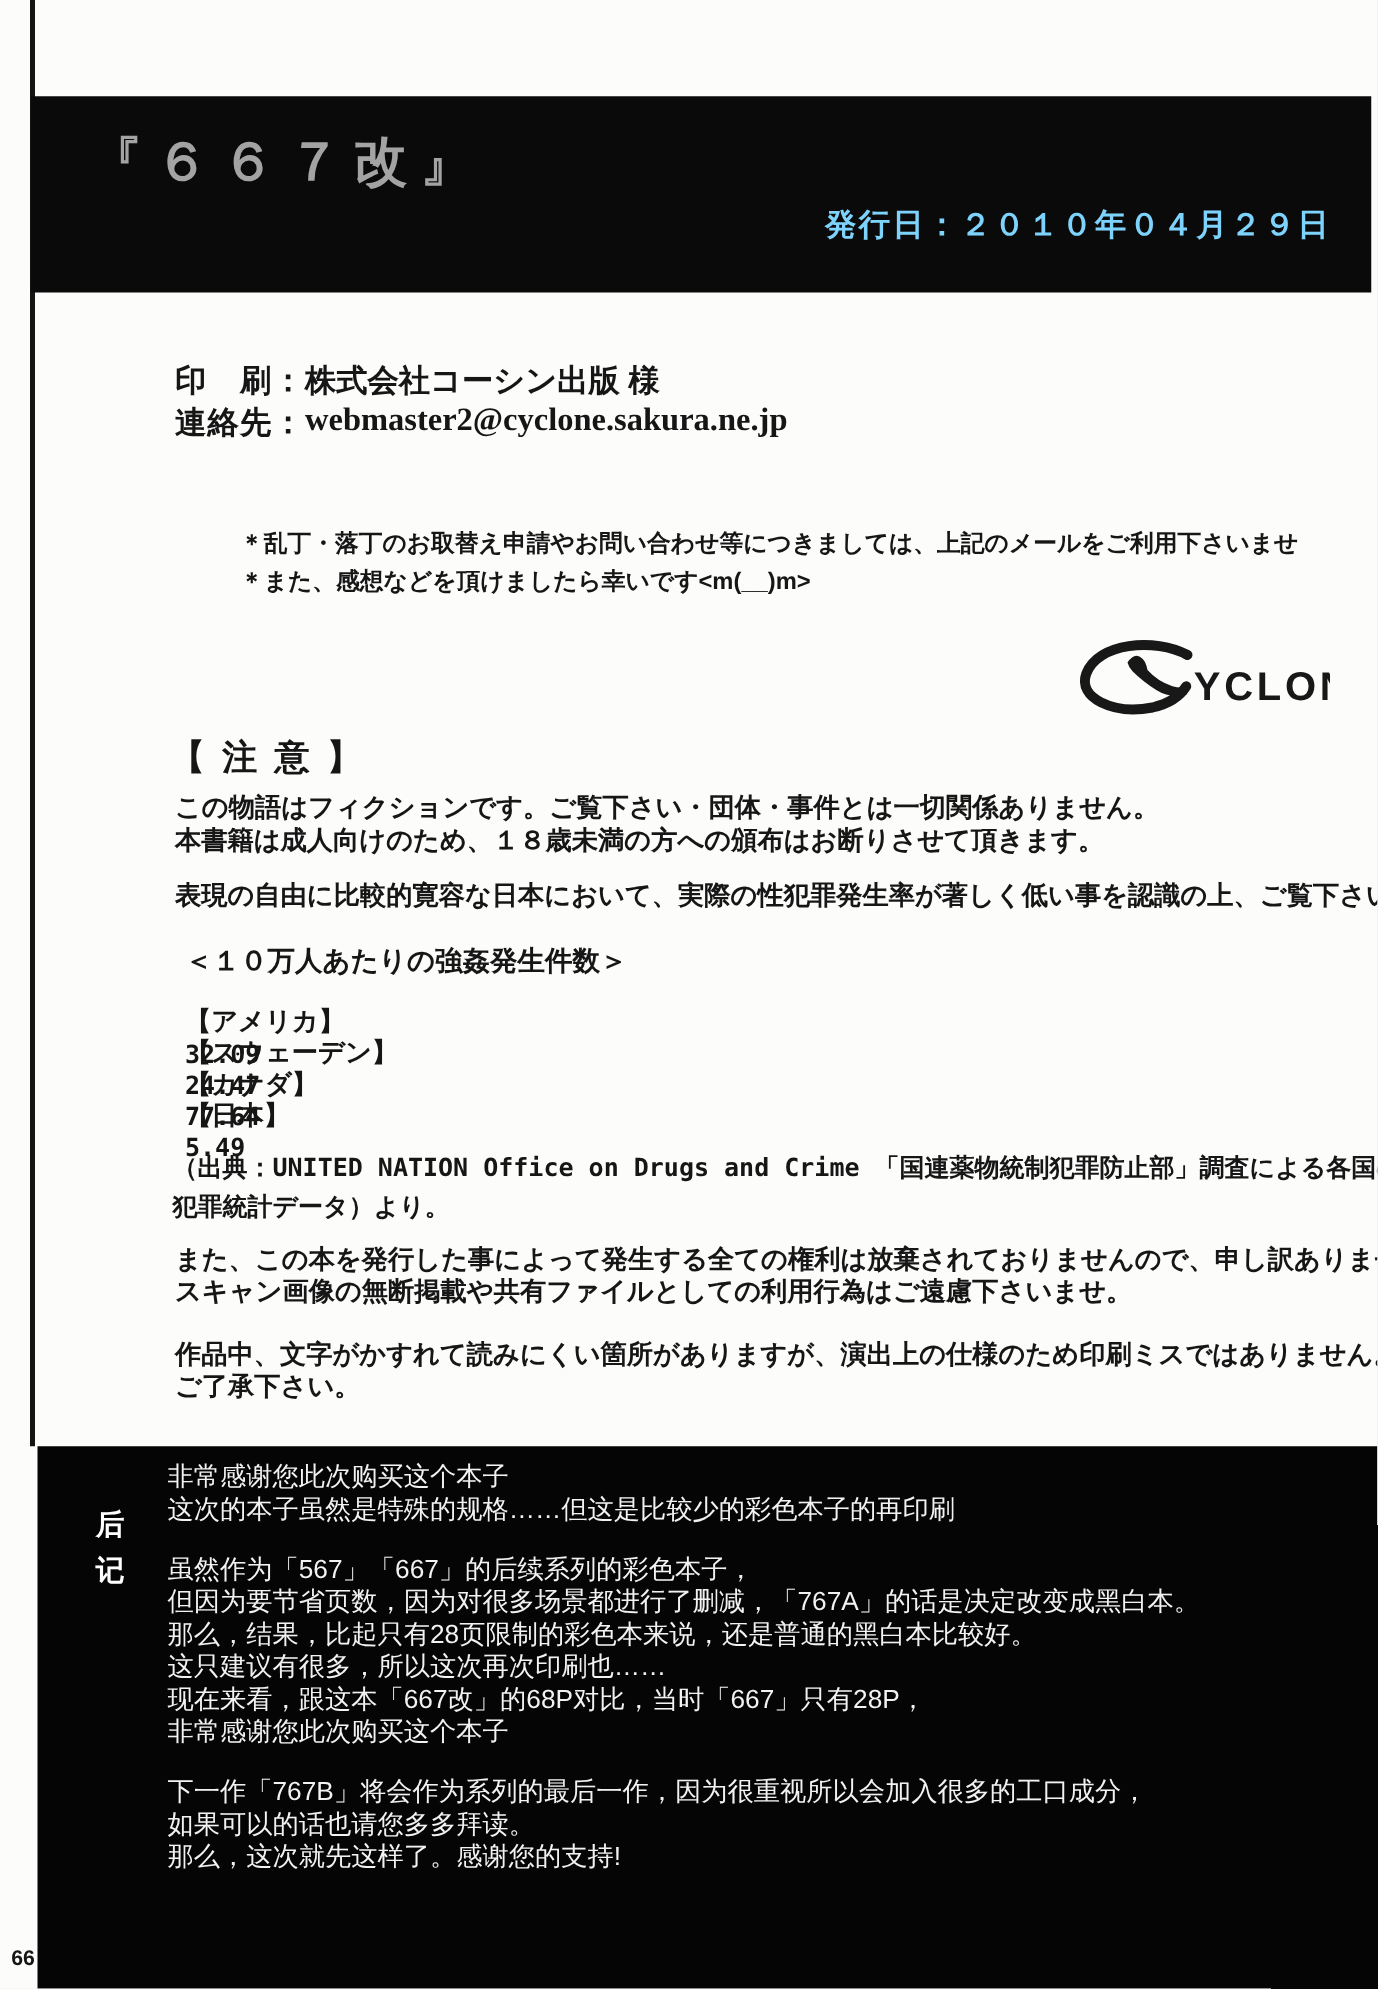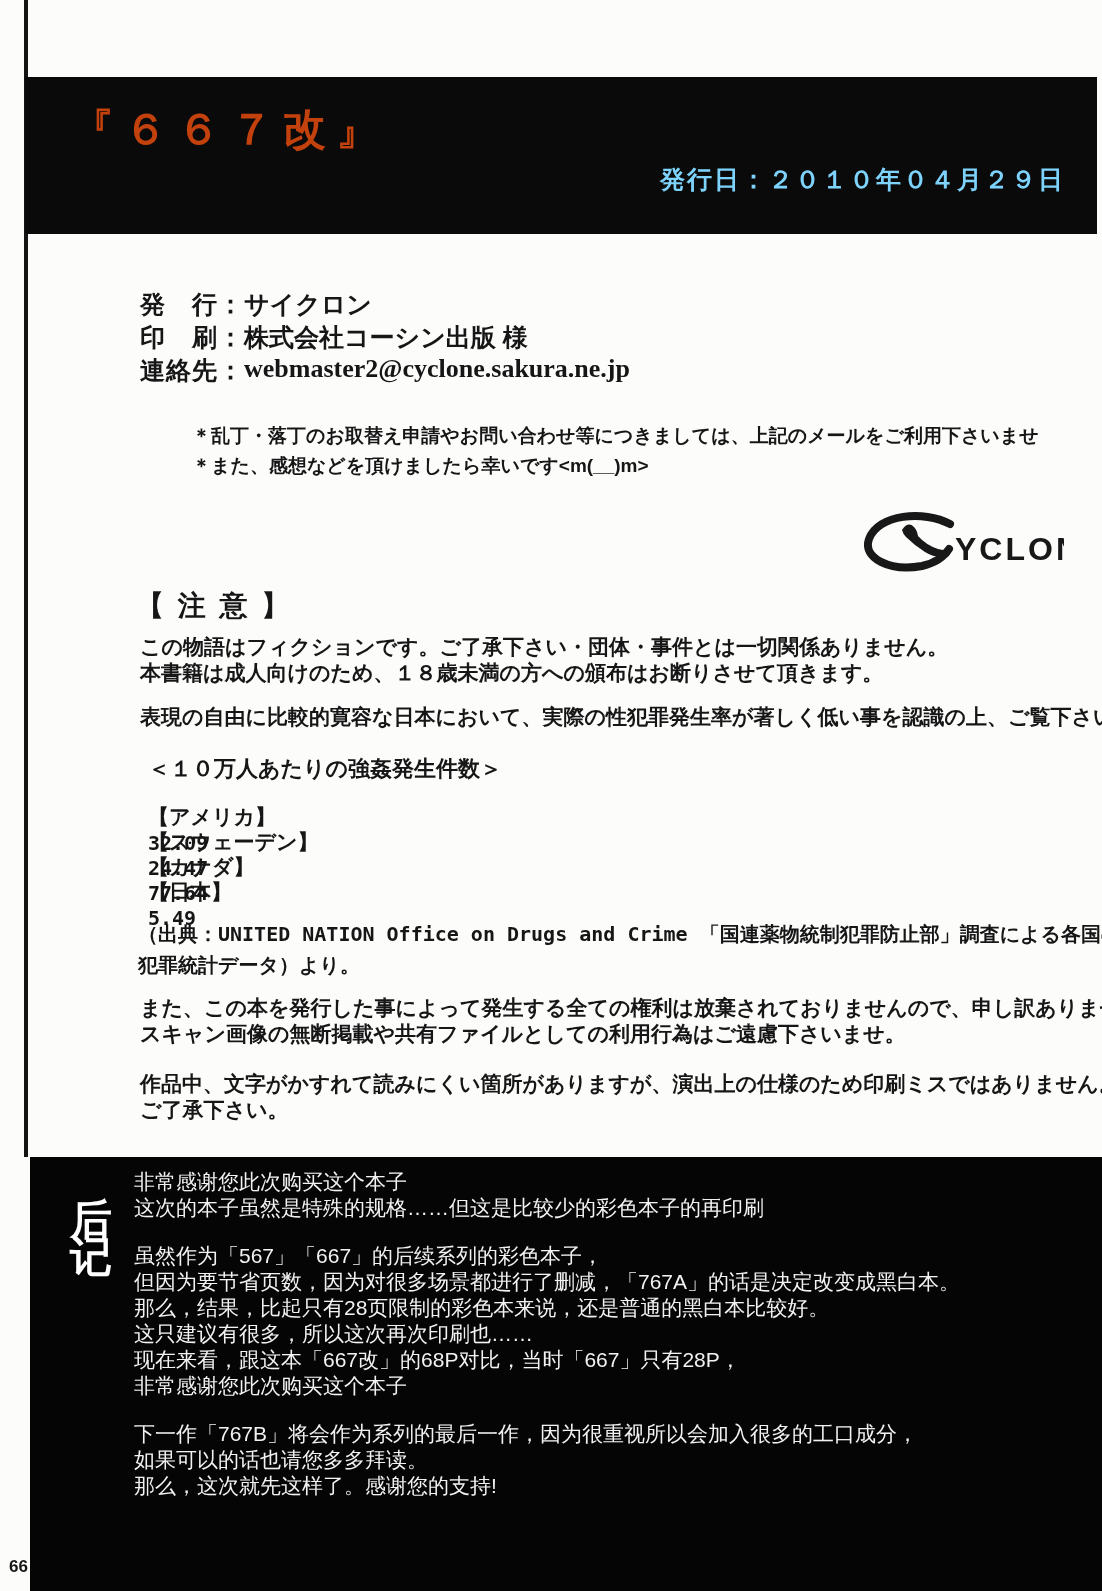--- a/index.html
+++ b/index.html
@@ -4,21 +4,21 @@
 <style>
   html,body{margin:0;padding:0;background:#e9e9e9;}
   #page{
     position:relative;width:1102px;height:1591px;background:#fcfcfb;
     font-family:"Liberation Sans","DejaVu Sans",sans-serif;color:#161616;overflow:hidden;
   }
   .left-border{position:absolute;left:24px;top:0;width:4px;height:1157px;background:#141414;}
 
   
   .header-bar{position:absolute;left:25px;top:77px;width:1072px;height:157px;background:#0a0a0a;}
-  .page-title{position:absolute;left:46px;top:24px;color:#c2410c;font-size:43px;font-weight:700;letter-spacing:10px;white-space:nowrap;}
+  .page-title{position:absolute;left:46px;top:24px;color:#a3a3a3;font-size:43px;font-weight:700;letter-spacing:10px;white-space:nowrap;}
   .release-date{position:absolute;right:32px;top:86px;color:#7dd3fc;font-size:25px;font-weight:700;letter-spacing:2px;white-space:nowrap;}
 
   
   .pub-block{position:absolute;left:140px;top:288px;}
   .pub-row{display:flex;height:33px;font-size:25px;font-weight:700;white-space:nowrap;}
   .pub-label{letter-spacing:1px;}
   .pub-value.serif{font-family:"Liberation Serif","DejaVu Serif",serif;font-size:26px;}
 
   .notes{position:absolute;left:192px;top:421px;font-size:19px;font-weight:700;line-height:30px;white-space:nowrap;}
 
@@ -33,43 +33,39 @@
   .stats-title{position:absolute;left:148px;top:754px;font-size:22px;font-weight:700;text-align:center;}
   .stats{position:absolute;left:148px;top:803px;width:212px;}
   .stat-row{display:flex;justify-content:space-between;height:25px;font-size:21px;font-weight:700;flex-direction:column;}
   .stat-value{font-family:"DejaVu Sans Mono","Liberation Mono",monospace;font-size:20px;font-weight:700;}
   .source{position:absolute;left:138px;top:919px;font-size:20px;font-weight:700;line-height:31px;white-space:nowrap;font-family:"DejaVu Sans Mono","Liberation Mono","Liberation Sans",sans-serif;}
   .rights{position:absolute;left:140px;top:995px;}
   .print-note{position:absolute;left:140px;top:1071px;}
 
   
   .footer{position:absolute;left:30px;top:1157px;width:1072px;height:434px;background:#050505;color:#f2f2f2;}
-  .afterword-label{position:absolute;left:40px;top:44px;width:36px;font-size:42px;line-height:37px;font-weight:700;word-break:break-all;text-align:center;color:#ffffff;}
+  .afterword-label{position:absolute;left:40px;top:44px;width:36px;font-size:23px;line-height:37px;font-weight:700;word-break:break-all;text-align:center;color:#ffffff;}
   .afterword-text{position:absolute;left:104px;top:12px;font-size:21px;line-height:26px;font-weight:500;white-space:nowrap;}
   .afterword-text .para{margin:0 0 22px 0;}
 
   .page-number{position:absolute;left:9px;top:1557px;font-size:17px;font-weight:700;}
 </style>
 </head>
 <body>
 
 <div id="page">
 
   <div class="left-border"></div>
 
   <div class="header-bar">
     <div class="page-title">『６６７改』</div>
     <div class="release-date">発行日：２０１０年０４月２９日</div>
   </div>
 
   <div class="pub-block">
-    <div class="pub-row">
-      <span class="pub-label">発　行：</span>
-      <span class="pub-value">サイクロン</span>
-    </div>
     <div class="pub-row">
       <span class="pub-label">印　刷：</span>
       <span class="pub-value">株式会社コーシン出版 様</span>
     </div>
     <div class="pub-row">
       <span class="pub-label">連絡先：</span>
       <span class="pub-value serif">webmaster2@cyclone.sakura.ne.jp</span>
     </div>
   </div>
 
@@ -80,21 +76,21 @@
 
   <svg class="logo" viewBox="0 0 206 74" xmlns="http://www.w3.org/2000/svg">
     <path d="M92 16 C 66 2 20 6 11 31 C 4 50 32 64 64 58 C 77 55 86 49 91 41" fill="none" stroke="#181818" stroke-width="8" stroke-linecap="round"></path>
     <path d="M44 22 q6 -9 12 -3 q3 3 4 9 q8 9 20 13 q7 2 13 0 l-2 7 q-13 3 -24 -4 q-11 -7 -19 -15 q-3 -3 -4 -7 z" fill="#181818"></path>
     <text x="97" y="52" font-family="Liberation Sans, sans-serif" font-size="32" font-weight="bold" letter-spacing="3" fill="#181818">YCLONE</text>
   </svg>
 
   <div class="notice-heading">【 注 意 】</div>
 
   <div class="fiction text-block">
-    <div>この物語はフィクションです。ご了承下さい・団体・事件とは一切関係ありません。</div>
+    <div>この物語はフィクションです。ご覧下さい・団体・事件とは一切関係ありません。</div>
     <div>本書籍は成人向けのため、１８歳未満の方への頒布はお断りさせて頂きます。</div>
   </div>
 
   <div class="freedom text-block">表現の自由に比較的寛容な日本において、実際の性犯罪発生率が著しく低い事を認識の上、ご覧下さい。</div>
 
   <div class="stats-title">＜１０万人あたりの強姦発生件数＞</div>
 
   <div class="stats">
     <div class="stat-row">
       <span>【アメリカ】</span>

